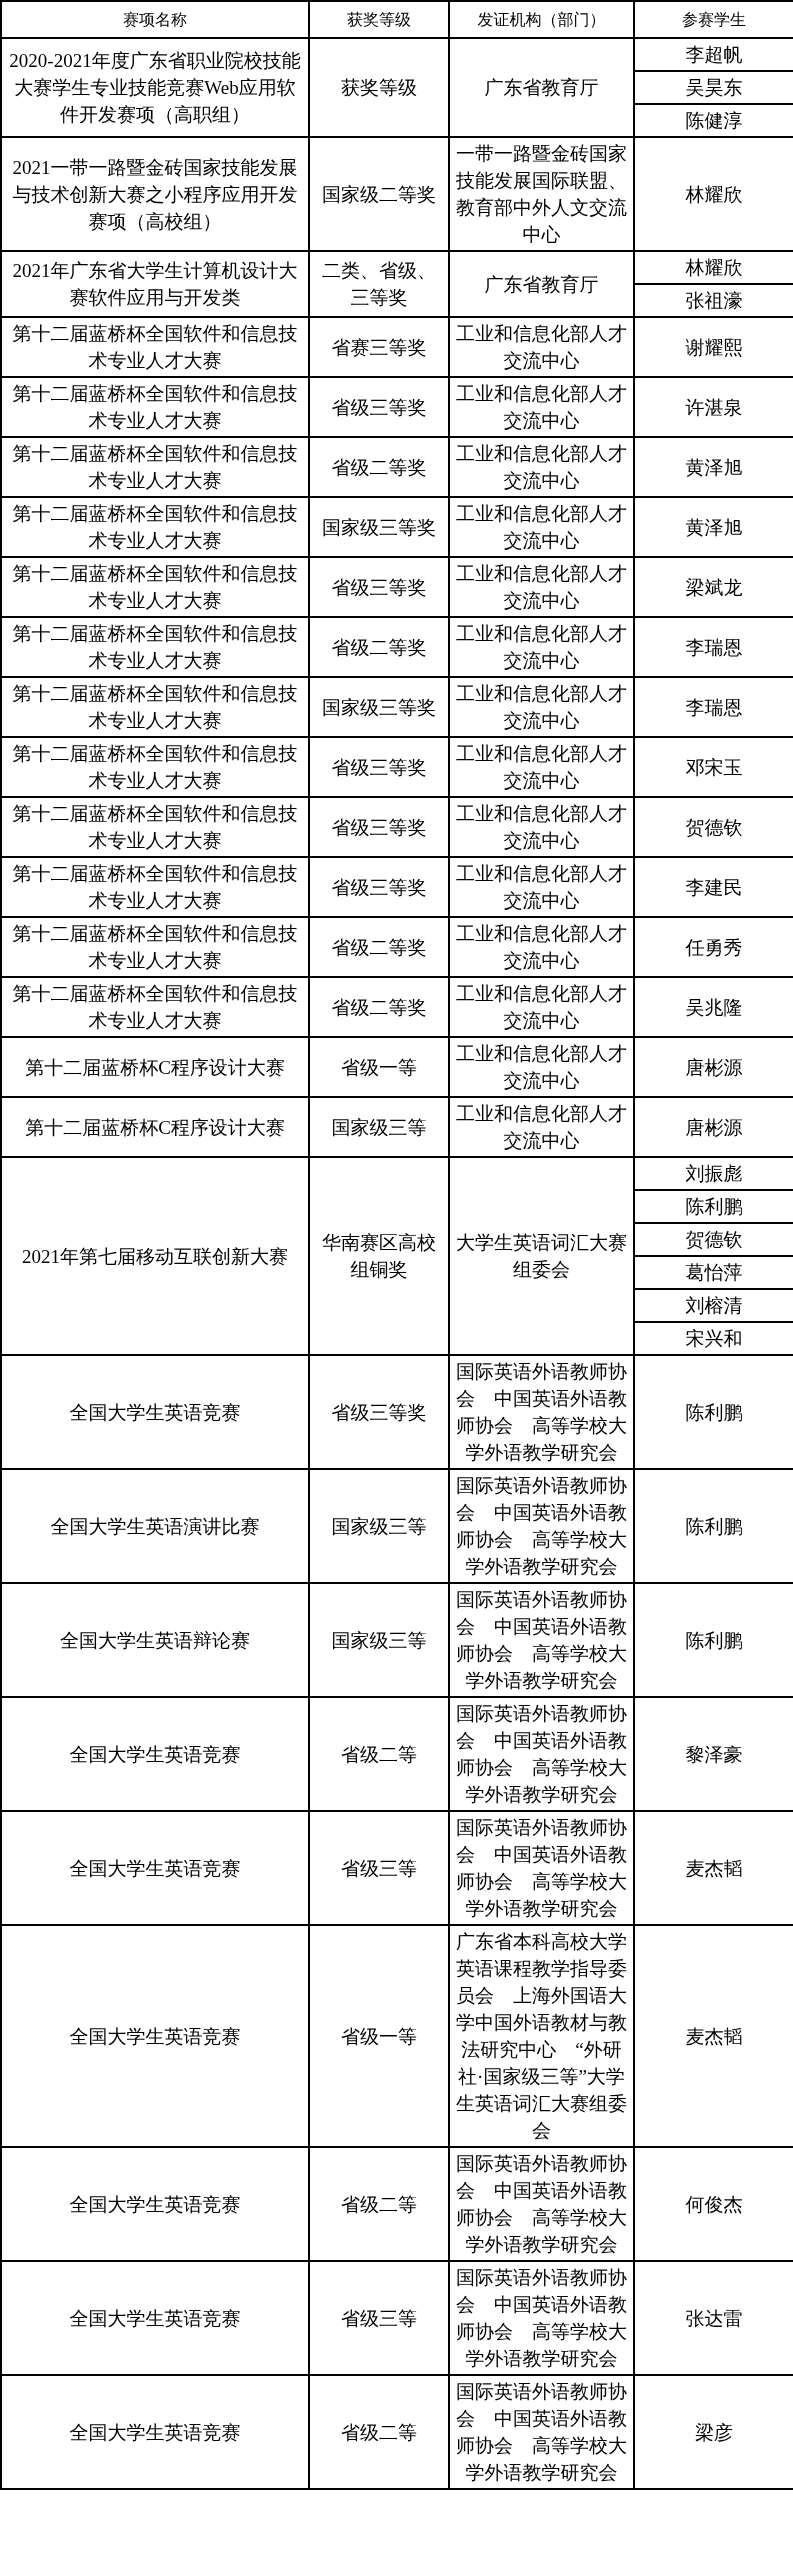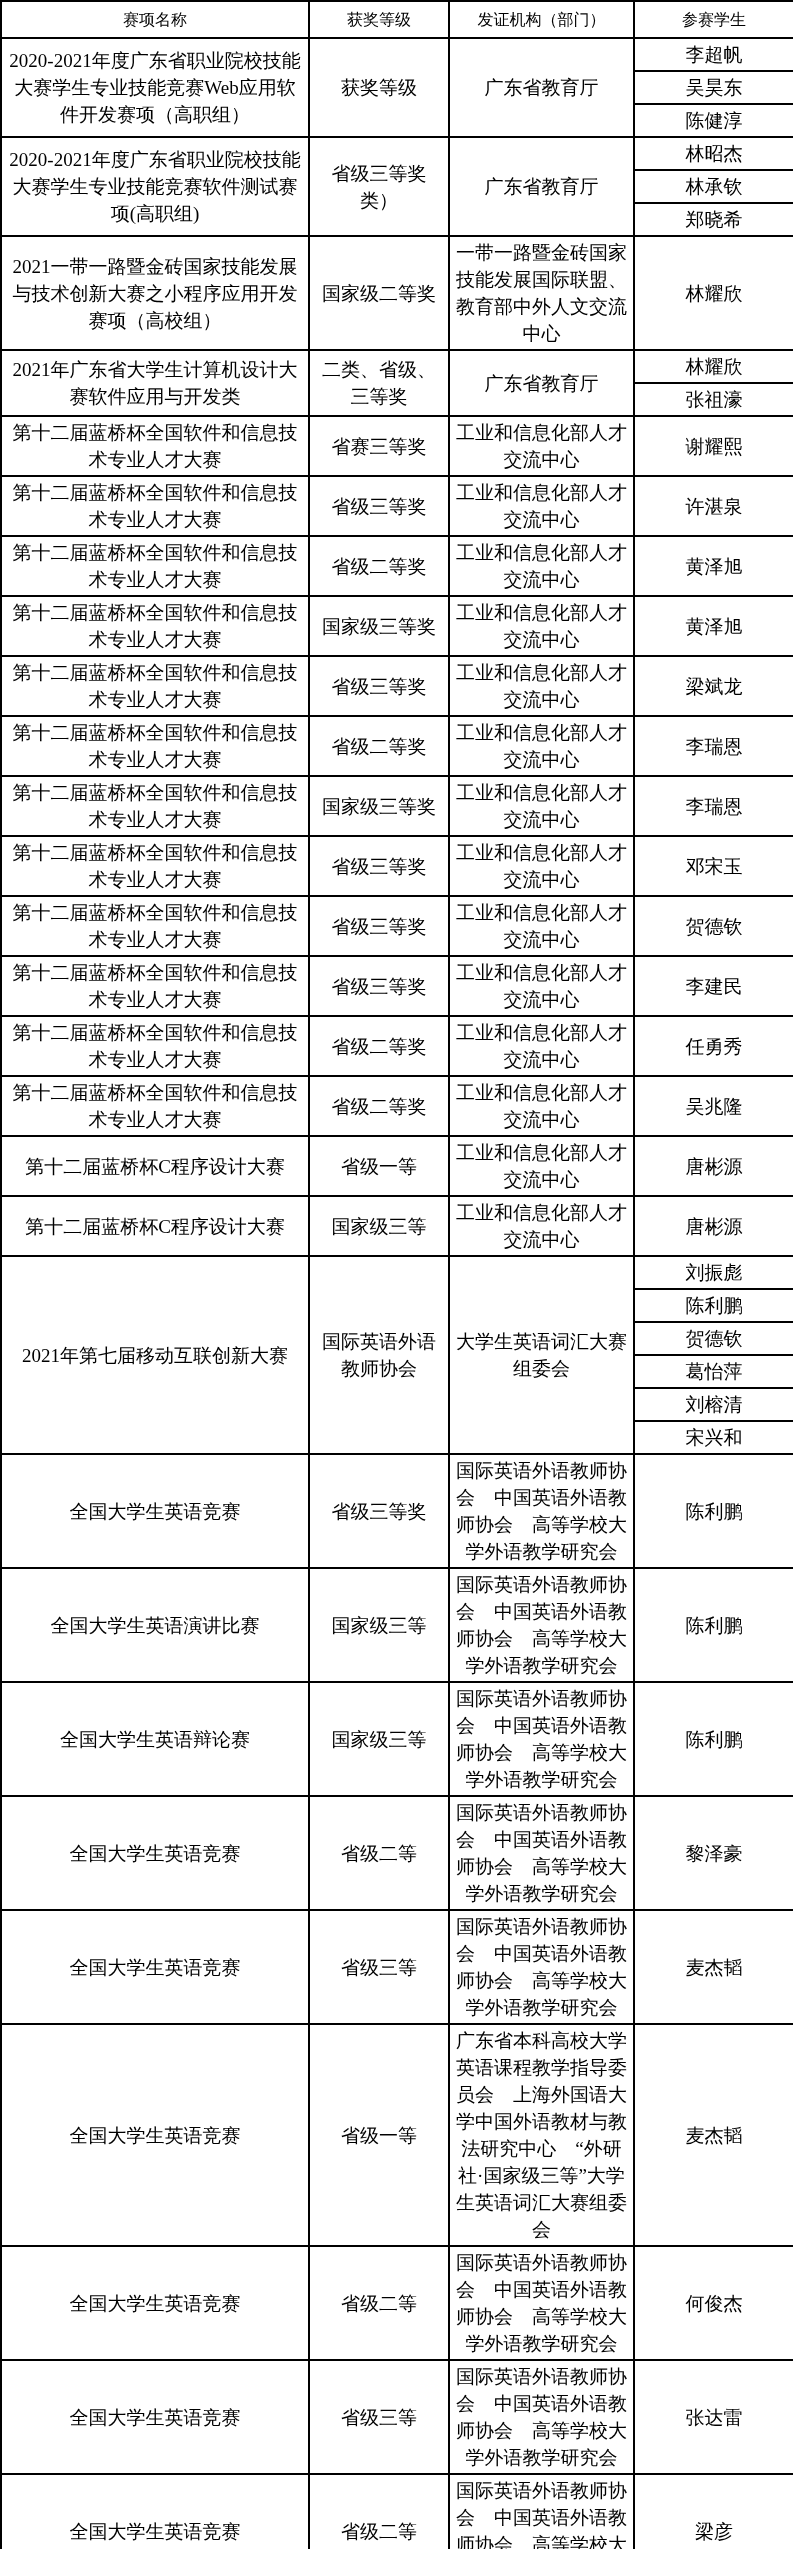--- a/index.html
+++ b/index.html
@@ -86,32 +86,20 @@
     <td class="c-students">
       <div class="students-stack">
             <div class="student">李超帆</div>
             <div class="student">吴昊东</div>
             <div class="student">陈健淳</div>
           </div>
     </td>
   </tr>
 
 
-  <tr>
-    <td class="c-name">2020-2021年度广东省职业院校技能大赛学生专业技能竞赛软件测试赛项(高职组)</td>
-    <td class="c-award">省级三等奖类）</td>
-    <td class="c-org">广东省教育厅</td>
-    <td class="c-students">
-      <div class="students-stack">
-            <div class="student">林昭杰</div>
-            <div class="student">林承钦</div>
-            <div class="student">郑晓希</div>
-          </div>
-    </td>
-  </tr>
 
   <tr>
     <td class="c-name">2021一带一路暨金砖国家技能发展与技术创新大赛之小程序应用开发赛项（高校组）</td>
     <td class="c-award">国家级二等奖</td>
     <td class="c-org">一带一路暨金砖国家技能发展国际联盟、教育部中外人文交流中心</td>
     <td class="c-students">
       <div class="students-stack">
             <div class="student">林耀欣</div>
           </div>
     </td>
@@ -278,21 +266,21 @@
     <td class="c-org">工业和信息化部人才交流中心</td>
     <td class="c-students">
       <div class="students-stack">
             <div class="student">唐彬源</div>
           </div>
     </td>
   </tr>
 
   <tr>
     <td class="c-name">2021年第七届移动互联创新大赛</td>
-    <td class="c-award">国际英语外语教师协会</td>
+    <td class="c-award">华南赛区高校组铜奖</td>
     <td class="c-org">大学生英语词汇大赛组委会</td>
     <td class="c-students">
       <div class="students-stack">
             <div class="student">刘振彪</div>
             <div class="student">陈利鹏</div>
             <div class="student">贺德钦</div>
             <div class="student">葛怡萍</div>
             <div class="student">刘榕清</div>
             <div class="student">宋兴和</div>
           </div>

